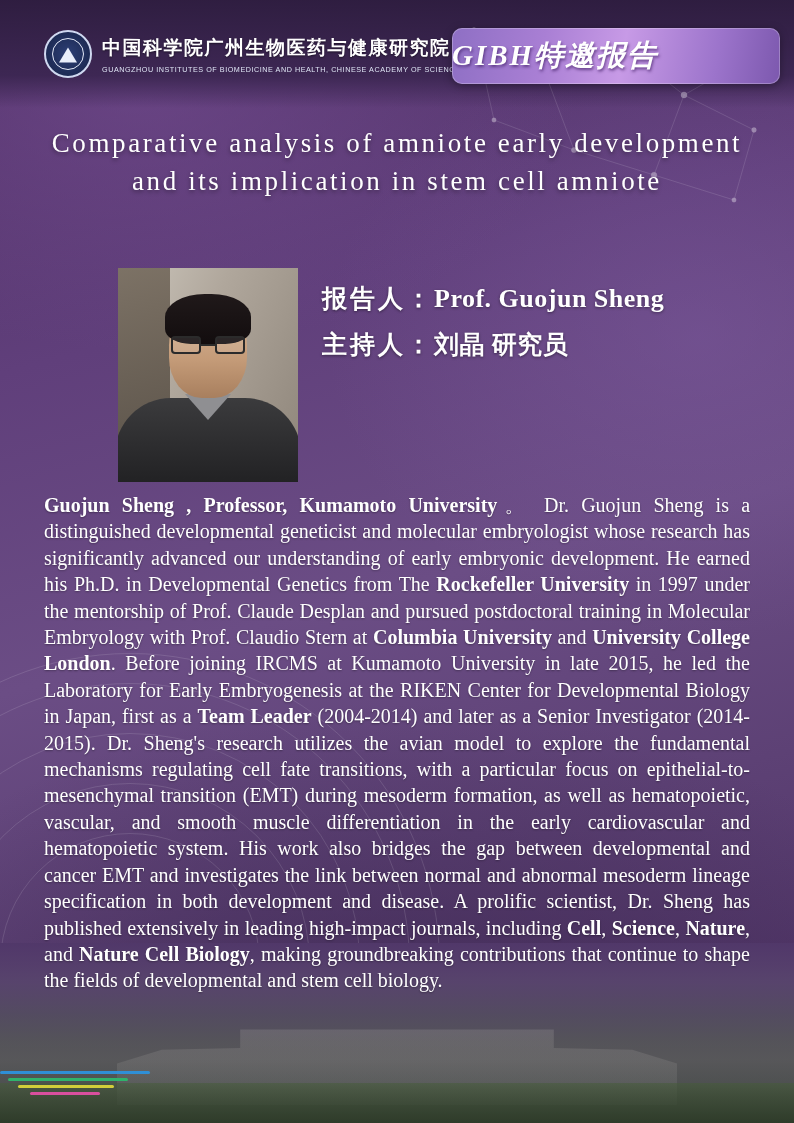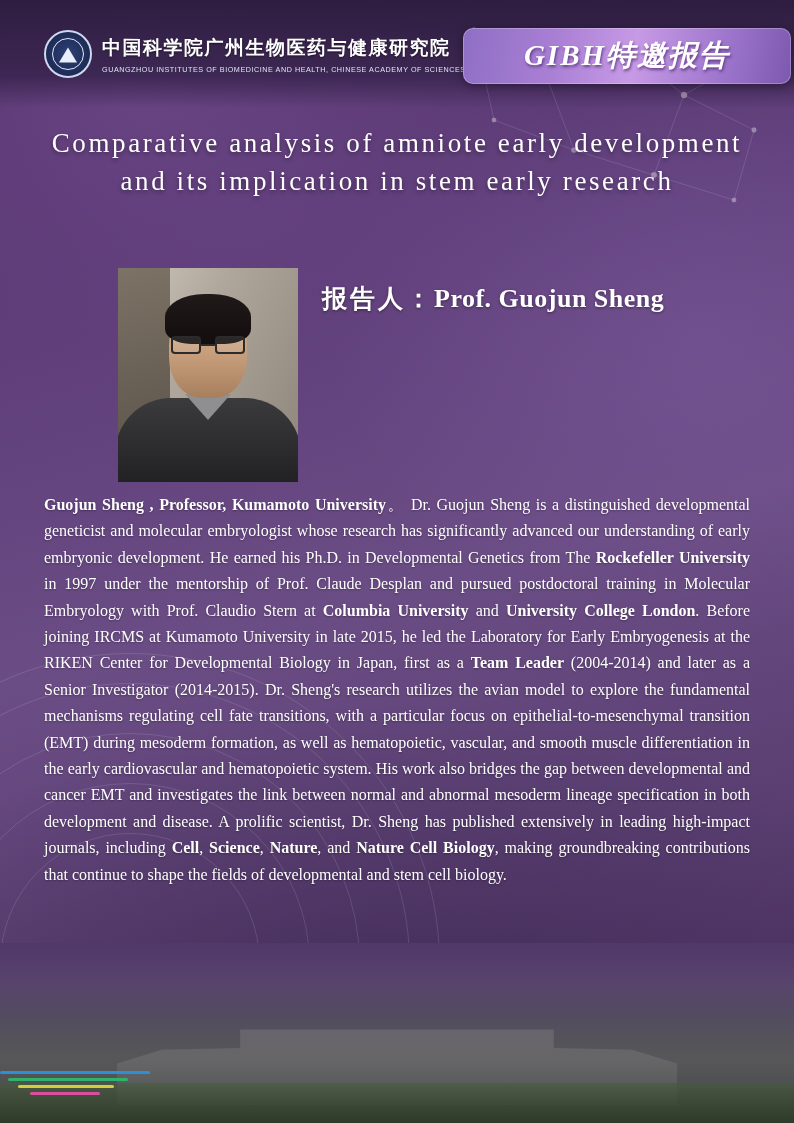--- a/index.html
+++ b/index.html
@@ -77,25 +77,25 @@
   .logo-cn {
     font-family: "Liberation Serif", serif;
     font-size: 19px; letter-spacing: 1.5px; font-weight: 700;
     text-shadow: 0 1px 2px rgba(0,0,0,0.5);
   }
   .logo-en {
     font-family: "Liberation Sans", sans-serif;
     font-size: 7.2px; letter-spacing: 0.55px; color: #dfe5f5; margin-top: 4px;
   }
   .badge {
-    position: absolute; right: 19px; top: 28px;
+    position: absolute; right: 30px; top: 28px;
     width: 328px; height: 56px; border-radius: 10px;
     background: linear-gradient(100deg, #8e6fc4 0%, #a97fd4 28%, #c79ae6 52%, #9c74cb 80%, #7c58ae 100%);
     box-shadow: 0 2px 8px rgba(0,0,0,0.35), inset 0 0 0 1px rgba(255,255,255,0.25);
-    display: flex; align-items: center; justify-content: center;
+    display: flex; align-items: center; 
   }
   .badge span {
     color: #ffffff; font-size: 29px; font-weight: 700; letter-spacing: 2px;
     font-family: "Liberation Serif", serif;
     font-style: italic;
     text-shadow: 1px 2px 3px rgba(60,25,95,0.65);
   }
 
   
   .title {
@@ -155,21 +155,21 @@
   }
   .info .row .lbl { letter-spacing: 3px; }
   .info .row.r1 { font-size: 25px; }
   .info .row.r1 .val { font-size: 26px; }
 
   
   .bio {
     position: absolute; left: 44px; top: 492px; width: 706px;
     color: #ffffff; text-align: justify;
     font-family: "Liberation Serif", serif;
-    font-size: 16px; line-height: 26.4px;
+    font-size: 20px; line-height: 26.4px;
     text-shadow: 0 1px 2px rgba(0,0,0,0.35);
   }
   .bio b { font-weight: 700; }
 </style>
 </head>
 <body>
 
 <div class="bg"></div>
 <div class="bg-dark-top"></div>
 
@@ -225,37 +225,40 @@
     <div class="logo-text">
       <div class="logo-cn">中国科学院广州生物医药与健康研究院</div>
       <div class="logo-en">GUANGZHOU INSTITUTES OF BIOMEDICINE AND HEALTH, CHINESE ACADEMY OF SCIENCES</div>
     </div>
   </div>
   <div class="badge">
     <span>GIBH特邀报告</span>
   </div>
 </div>
 
-<div class="title">Comparative analysis of amniote early development and its implication in stem early research</div>
+<div class="title">Comparative analysis of amniote early development and its implication in stem cell amniote</div>
 
 <div class="photo">
   <div class="wall"></div>
   <div class="door"></div>
   <div class="body"></div>
   <div class="collar"></div>
   <div class="head"></div>
   <div class="hair"></div>
   <div class="glasses">
       <i></i>
       <i></i>
     </div>
 </div>
 
 <div class="info">
   <div class="row r1">
     <span class="lbl">报告人：</span><span class="val">Prof. Guojun Sheng</span>
   </div>
+  <div class="row">
+    <span class="lbl">主持人：</span><span class="val">刘晶 研究员</span>
+  </div>
 </div>
 
 <div class="bio">
   <b>Guojun Sheng , Professor, Kumamoto University</b><span>。</span>
   <span id="bio-body"> Dr. Guojun Sheng is a distinguished developmental geneticist and molecular embryologist whose research has significantly advanced our understanding of early embryonic development. He earned his Ph.D. in Developmental Genetics from The <b>Rockefeller University</b> in 1997 under the mentorship of Prof. Claude Desplan and pursued postdoctoral training in Molecular Embryology with Prof. Claudio Stern at <b>Columbia University</b> and <b>University College London</b>. Before joining IRCMS at Kumamoto University in late 2015, he led the Laboratory for Early Embryogenesis at the RIKEN Center for Developmental Biology in Japan, first as a <b>Team Leader</b> (2004-2014) and later as a Senior Investigator (2014-2015). Dr. Sheng's research utilizes the avian model to explore the fundamental mechanisms regulating cell fate transitions, with a particular focus on epithelial-to-mesenchymal transition (EMT) during mesoderm formation, as well as hematopoietic, vascular, and smooth muscle differentiation in the early cardiovascular and hematopoietic system. His work also bridges the gap between developmental and cancer EMT and investigates the link between normal and abnormal mesoderm lineage specification in both development and disease. A prolific scientist, Dr. Sheng has published extensively in leading high-impact journals, including <b>Cell</b>, <b>Science</b>, <b>Nature</b>, and <b>Nature Cell Biology</b>, making groundbreaking contributions that continue to shape the fields of developmental and stem cell biology.</span>
 </div>
 
 </body></html>

